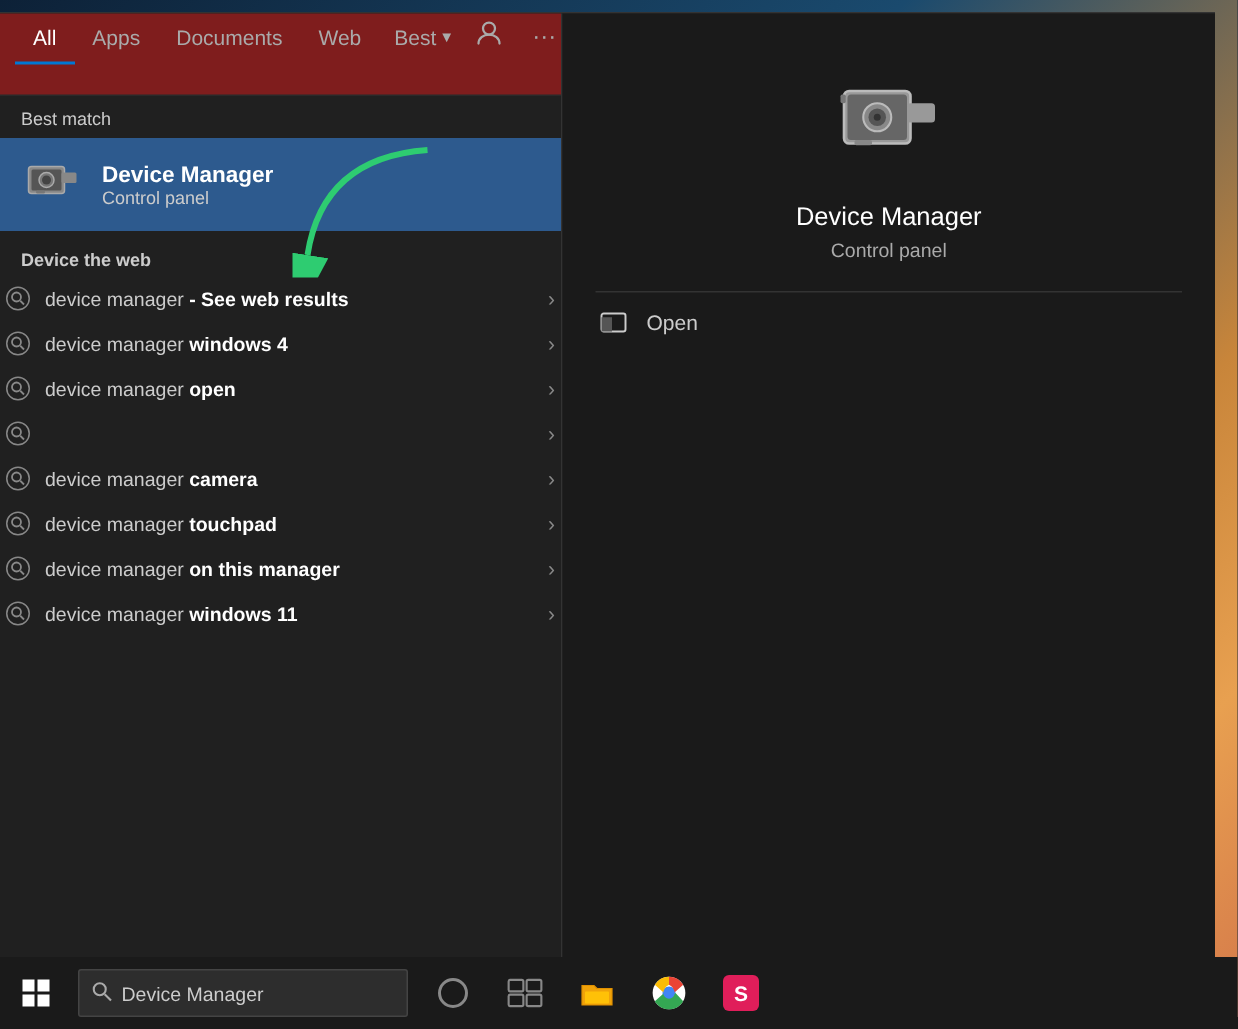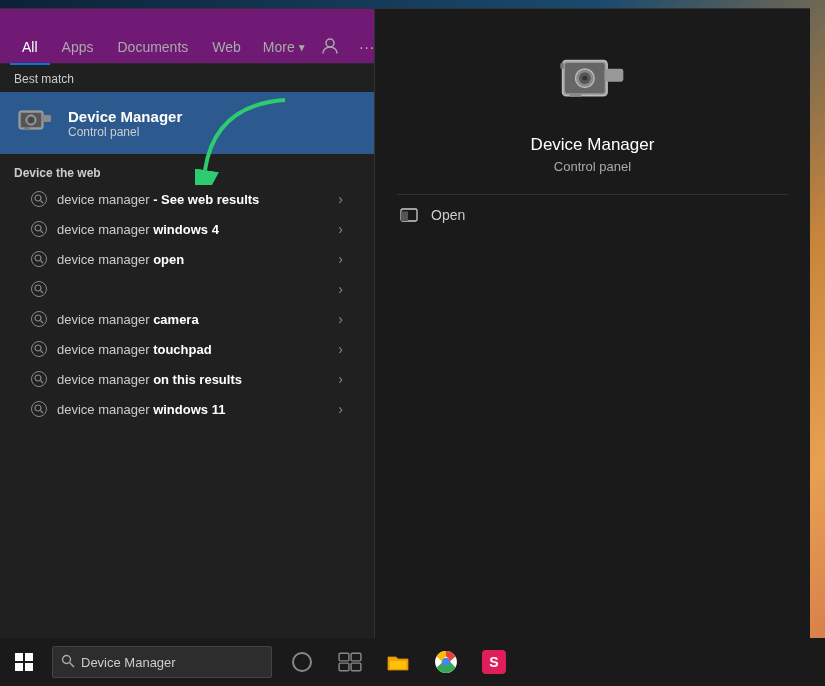--- a/index.html
+++ b/index.html
@@ -107,24 +107,24 @@
       height: 100%;
       background: #202020;
       display: flex;
       flex-direction: column;
       border-right: 1px solid #333;
     }
 
     
     .search-tabs {
       display: flex;
-      align-items: flex-end;
+      align-items: flex-start;
       padding: 0 10px;
       height: 55px;
-      background: #701a75;
+      background: #7f1d1d;
       border-bottom: 1px solid #2a2a2a;
       justify-content: space-between;
     }
 
     .tabs-left {
       display: flex;
       align-items: center;
       gap: 0;
     }
 
@@ -228,21 +228,21 @@
       padding: 10px 14px 4px;
       color: #ccc;
       font-size: 12px;
       font-weight: 600;
     }
 
     
     .search-result-item {
       display: flex;
       align-items: flex-end;
-      padding: 7px 31px;
+      padding: 7px 4px;
       cursor: pointer;
       gap: 21px;
       justify-content: space-between;
     }
 
     .search-result-left {
       display: flex;
       align-items: center;
       gap: 10px;
       flex: 1;
@@ -396,21 +396,21 @@
 
     <div class="left-panel">
 
       <div class="search-tabs">
         <div class="tabs-left">
           <div class="tab active">All</div>
           <div class="tab">Apps</div>
           <div class="tab">Documents</div>
           <div class="tab">Web</div>
           <div class="tab-more">
-            <span>More</span>
+            <span>Best</span>
             <span style="font-size:10px;">▼</span>
           </div>
         </div>
         <div class="tabs-right">
           <div class="tab-icon-btn">
             <svg width="18" height="18" viewBox="0 0 18 18" fill="none">
               <circle cx="9" cy="6" r="4" stroke="#aaa" stroke-width="1.5"></circle>
               <path d="M2 16c0-3.314 3.134-6 7-6s7 2.686 7 6" stroke="#aaa" stroke-width="1.5" stroke-linecap="round"></path>
             </svg>
           </div>
@@ -529,21 +529,21 @@
 
       <div class="search-result-item">
         <div class="search-result-left">
           <div class="search-icon-circle">
             <svg width="10" height="10" viewBox="0 0 10 10">
                 <circle cx="4" cy="4" r="3" stroke="#888" stroke-width="1.2" fill="none"></circle>
                 <line x1="6.5" y1="6.5" x2="9" y2="9" stroke="#888" stroke-width="1.2"></line>
               </svg>
           </div>
           <span class="search-result-text">
-            device manager <span class="bold">on this results</span>
+            device manager <span class="bold">on this manager</span>
           </span>
         </div>
         <span class="search-result-arrow">›</span>
       </div>
 
       <div class="search-result-item">
         <div class="search-result-left">
           <div class="search-icon-circle">
             <svg width="10" height="10" viewBox="0 0 10 10">
                 <circle cx="4" cy="4" r="3" stroke="#888" stroke-width="1.2" fill="none"></circle>

